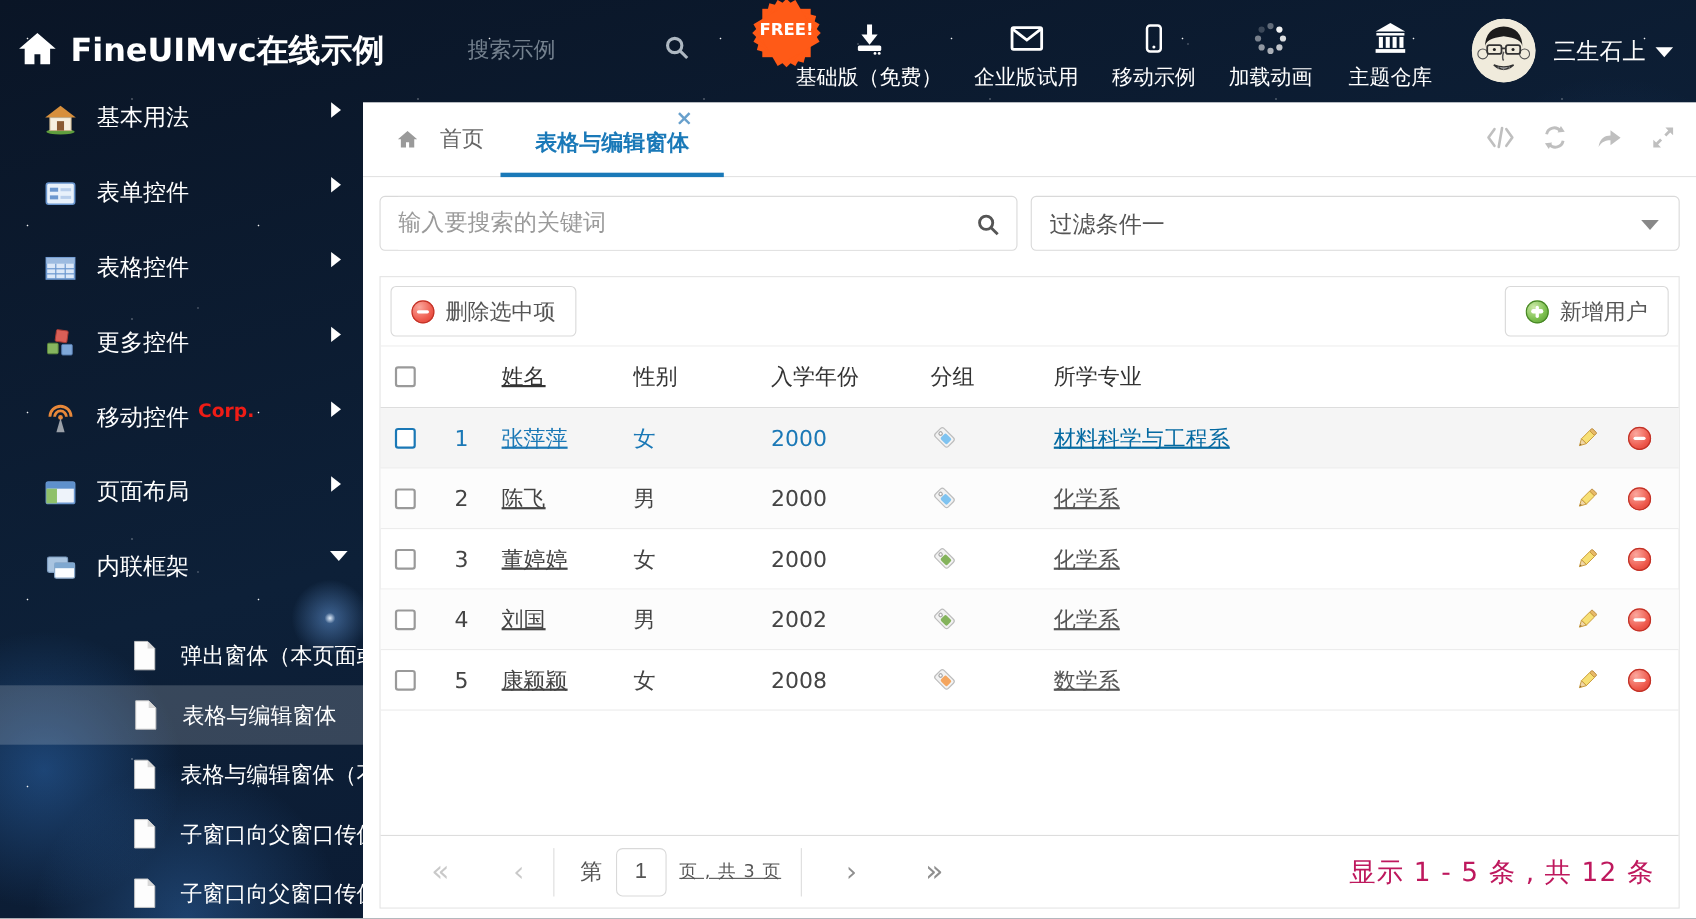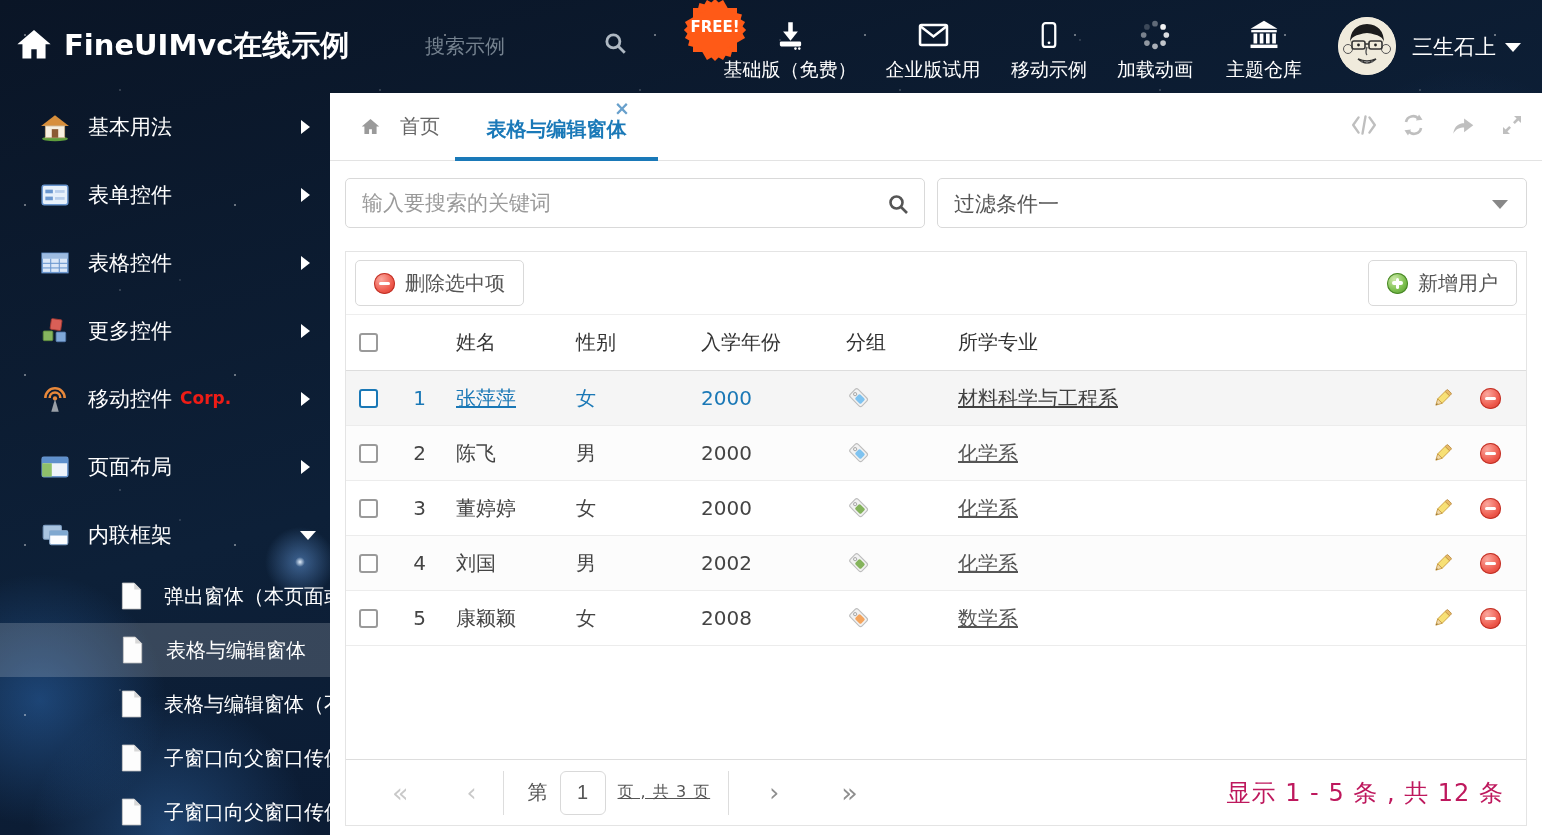--- a/index.html
+++ b/index.html
@@ -41,21 +41,21 @@
   .hnav-item { position:absolute; top:14px; transform:translateX(-50%); display:flex; flex-direction:column; align-items:center; gap:5px; cursor:pointer; }
   .hnav-item .hlabel { font-size:19px; color:#fff; white-space:nowrap; }
   .hnav-item .hicon { height:38px; display:flex; align-items:flex-end; }
 
   .avatar { position:absolute; left:1338px; top:17px; width:58px; height:58px; border-radius:50%; overflow:hidden; background:#efe9da; cursor:pointer; }
   .user-name { position:absolute; left:1412px; top:33px; font-size:21px; color:#fff; cursor:pointer; display:flex; align-items:center; gap:9px; }
   .caret-down-w { width:0; height:0; border-left:8px solid transparent; border-right:8px solid transparent; border-top:9px solid #fff; }
 
   
   .sidebar { position:absolute; top:93px; left:0; width:330px; height:742px; z-index:2; }
-  .side-item { position:relative; height:68px; display:flex; align-items:center; cursor:pointer; }
+  .side-item { position:relative; height:68px; display:flex; align-items:flex-start; cursor:pointer; }
   .side-item .sicon { width:30px; margin-left:40px; display:flex; justify-content:center; }
   .side-item .slabel { margin-left:18px; font-size:21px; color:#fff; }
   .corp-badge { margin-left:8px; font-size:17px; font-weight:bold; color:#ee1c16; position:relative; top:-1px; }
   .arr-r { position:absolute; right:20px; width:0; height:0; border-left:9px solid #fff; border-top:7px solid transparent; border-bottom:7px solid transparent; }
   .arr-d { position:absolute; right:14px; width:0; height:0; border-top:9px solid #fff; border-left:8px solid transparent; border-right:8px solid transparent; }
   .side-sub { position:relative; height:54px; display:flex; align-items:center; cursor:pointer; }
   .side-sub .sicon { width:28px; margin-left:118px; display:flex; justify-content:center; }
   .side-sub .slabel { margin-left:20px; font-size:20px; color:#fff; white-space:nowrap; }
   .side-sub.active { background:rgba(255,255,255,.18); }
 
@@ -87,26 +87,26 @@
   .btn-del { left:9px; }
   .btn-add { right:9px; }
 
   .grid-head, .grid-row { display:grid; grid-template-columns:45px 45px 140px 125px 145px 112px 448px 1fr; align-items:center; }
   .grid-head { height:57px; border-top:1px solid #eee; border-bottom:1px solid #ddd; font-size:20px; color:#333; }
   .grid-row { height:55px; border-bottom:1px solid #ececec; font-size:20px; color:#444; }
   .grid-row:nth-child(even) { background:#fcfcfc; }
   .grid-row.sel { background:#f5f5f5; }
   .grid-row.sel .c-name, .grid-row.sel .c-gender, .grid-row.sel .c-year, .grid-row.sel .c-idx { color:#1a78b6; }
   .grid-row.sel .c-name { text-decoration:underline; }
-  .grid-row.sel .c-major { color:#404040; }
+  .grid-row.sel .c-major { color:#0369a1; }
   .c-check { display:flex; justify-content:center; }
   .checkbox { width:19px; height:19px; border:2px solid #9a9a9a; border-radius:3px; background:#fff; cursor:pointer; }
   .grid-row.sel .checkbox { border-color:#1a78b6; }
   .c-idx { text-align:right; padding-right:10px; }
-  .c-name, .col-name { padding-left:20px; }
+  .c-name, .col-name { padding-left:20px;text-decoration:underline; }
   .c-name { cursor:pointer; }
   .c-major { color:#555; text-decoration:underline; cursor:pointer; }
   .c-tag { display:flex; padding-left:2px; }
   .c-actions { display:flex; justify-content:center; align-items:center; gap:26px; }
   .act { cursor:pointer; display:flex; }
   .tagfill { fill:var(--tagc,#ccc); }
 
   .icon-minus, .icon-plus { position:relative; width:21px; height:21px; border-radius:50%; display:inline-block; }
   .icon-minus { background:radial-gradient(circle at 35% 30%, #fba89e, #ee5a4d 58%, #d6352a); box-shadow:inset 0 0 0 1px #c03227; }
   .icon-minus::after { content:""; position:absolute; left:5px; top:9px; width:11px; height:3.5px; border-radius:2px; background:#fff; }

